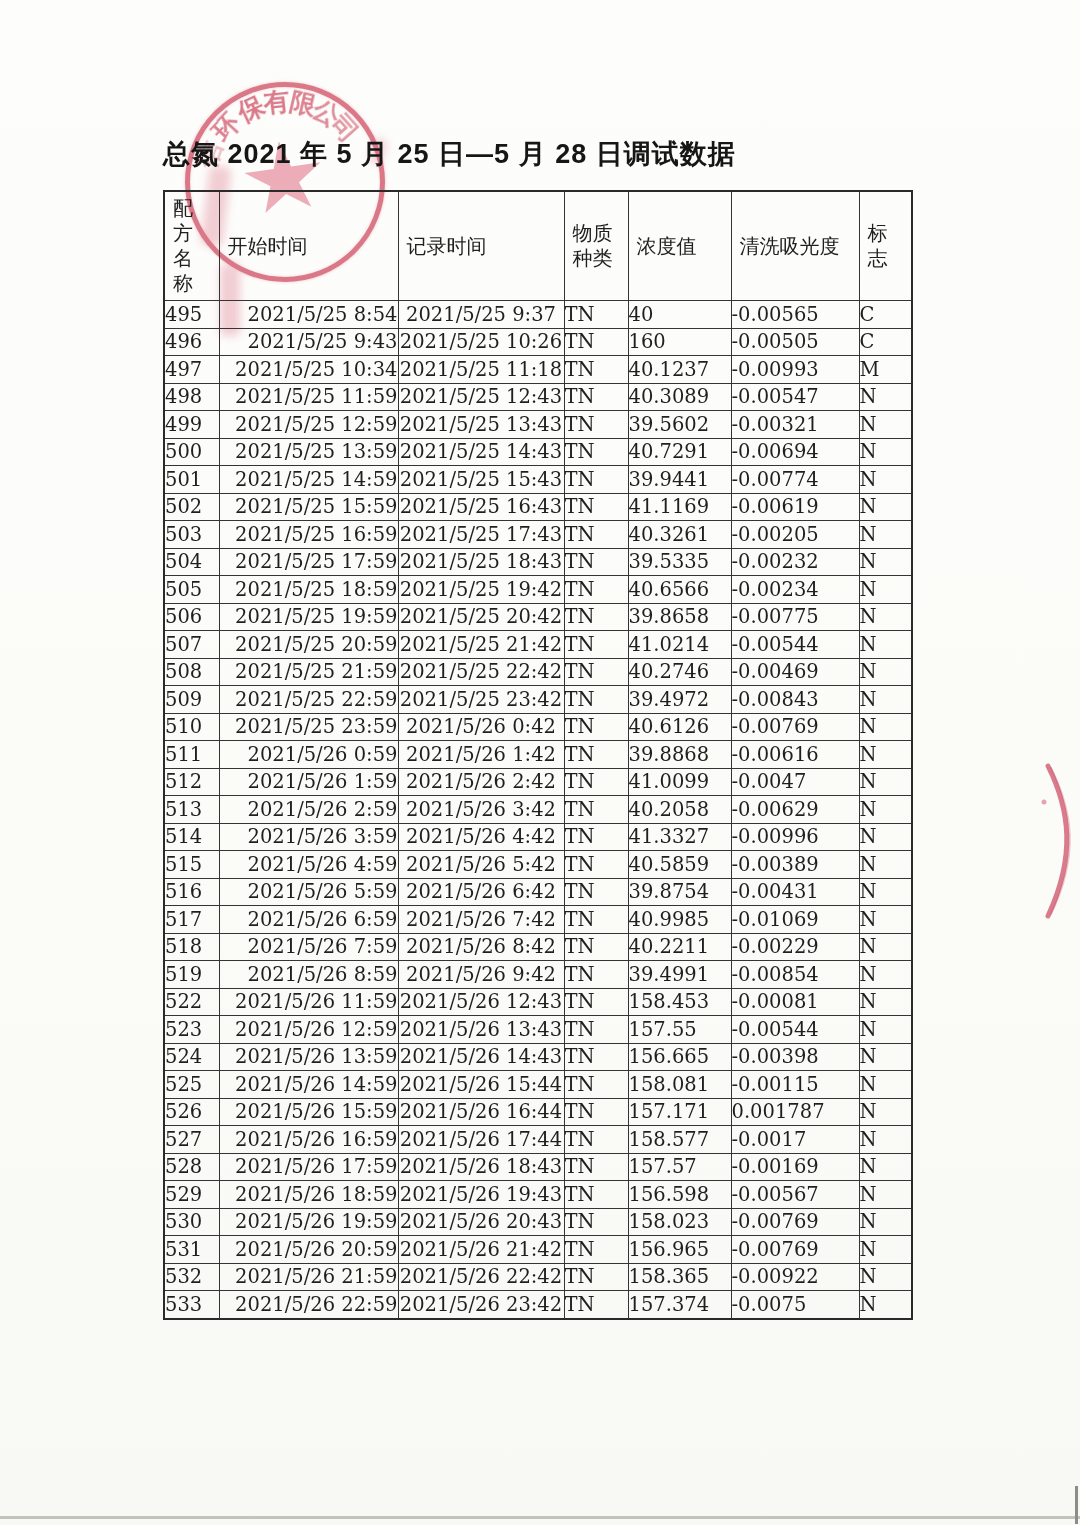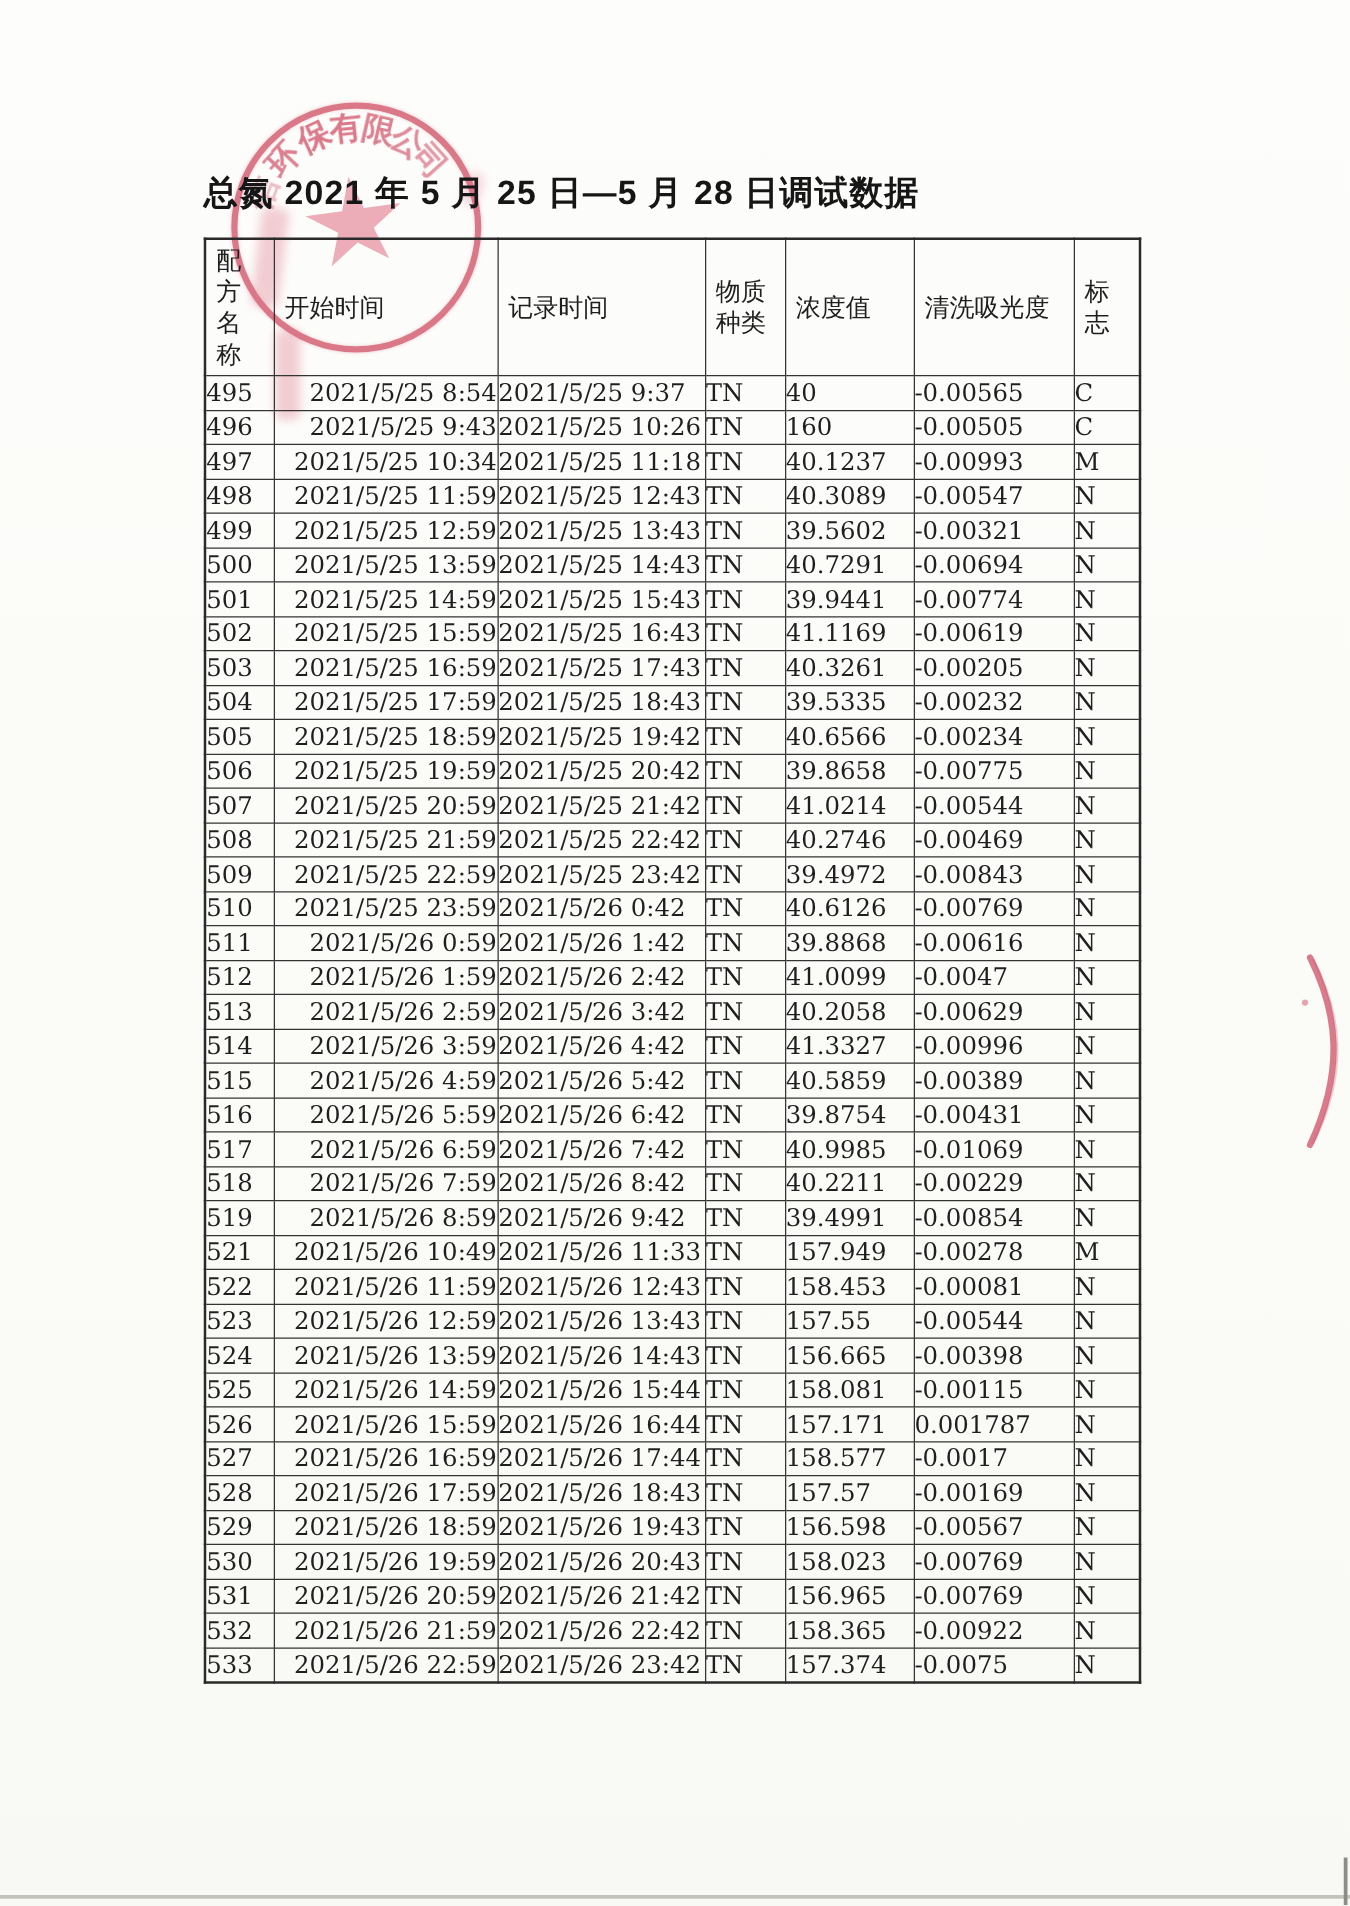--- a/index.html
+++ b/index.html
@@ -32,21 +32,21 @@
   table.data th{
     font-weight:400;text-align:left;vertical-align:middle;
     padding:4px 6px 4px 8px;height:52px;font-size:20px;line-height:1.25;
     white-space:normal;word-break:break-all;
   }
   table.data td{height:26.5px;padding:0;}
   .wrap-narrow{display:inline-block;width:1.08em;word-break:break-all;}
   
   td.c0{text-align:left;padding-right:13px;}
   td.c1{text-align:right;padding-right:11px;}
-  td.c2{text-align:left;padding-right:11px;}
+  td.c2{text-align:center;padding-right:11px;}
   td.c3{text-align:left;padding-left:9px;}
   td.c4{text-align:left;padding-right:17px;}
   td.c5{text-align:left;padding-right:11px;}
   td.c6{text-align:left;padding-left:9px;}
   
   .stamp{position:absolute;left:185px;top:82px;width:200px;height:200px;pointer-events:none;}
   .stamp .ring{
     position:absolute;inset:0;border-radius:50%;
     border:5px solid rgba(207,82,104,.78);
     box-shadow:0 0 3px rgba(207,82,104,.35), inset 0 0 3px rgba(207,82,104,.25);
@@ -343,29 +343,20 @@
           <tr>
             <td class="c0">519</td>
             <td class="c1">2021/5/26 8:59</td>
             <td class="c2">2021/5/26 9:42</td>
             <td class="c3">TN</td>
             <td class="c4">39.4991</td>
             <td class="c5">-0.00854</td>
             <td class="c6">N</td>
           </tr>
           <tr>
-            <td class="c0">521</td>
-            <td class="c1">2021/5/26 10:49</td>
-            <td class="c2">2021/5/26 11:33</td>
-            <td class="c3">TN</td>
-            <td class="c4">157.949</td>
-            <td class="c5">-0.00278</td>
-            <td class="c6">M</td>
-          </tr>
-          <tr>
             <td class="c0">522</td>
             <td class="c1">2021/5/26 11:59</td>
             <td class="c2">2021/5/26 12:43</td>
             <td class="c3">TN</td>
             <td class="c4">158.453</td>
             <td class="c5">-0.00081</td>
             <td class="c6">N</td>
           </tr>
           <tr>
             <td class="c0">523</td>

